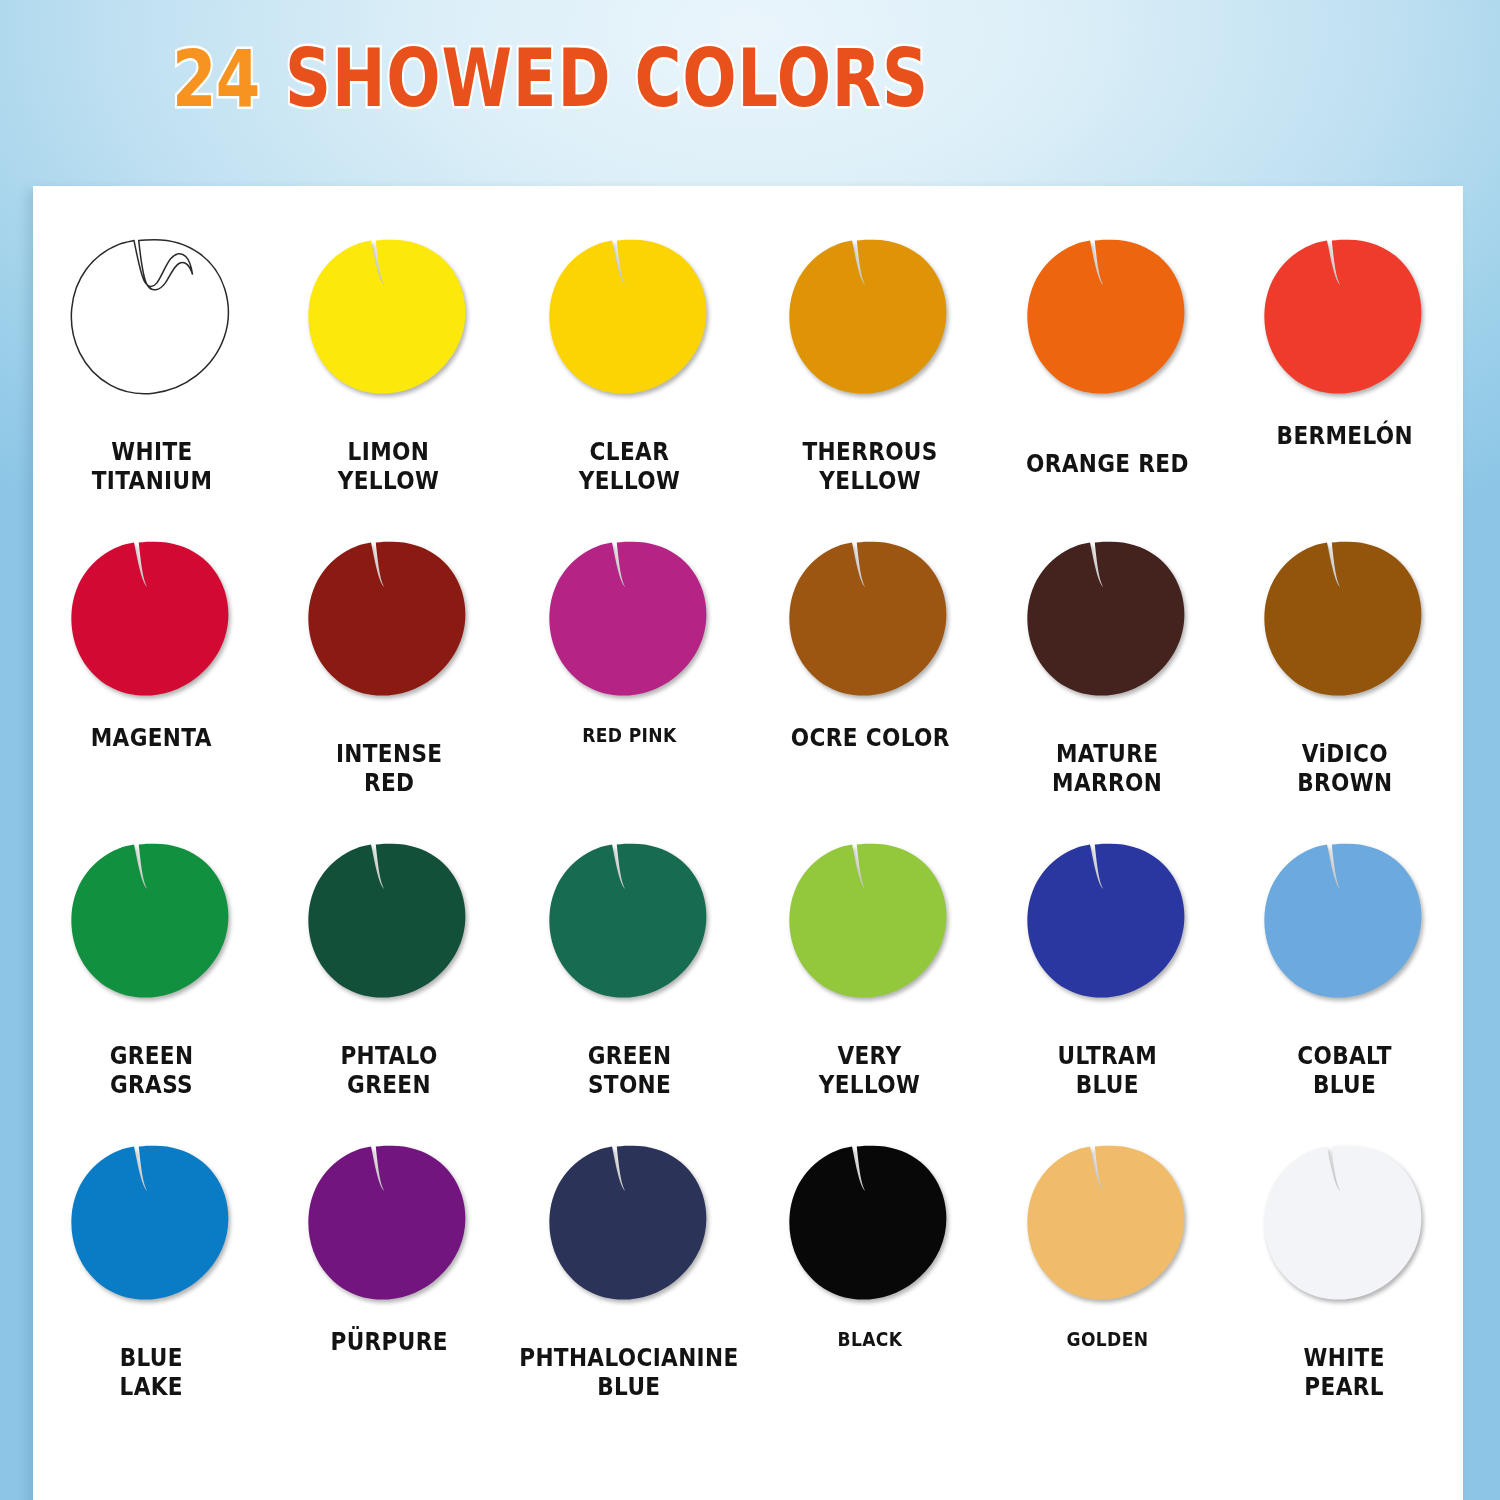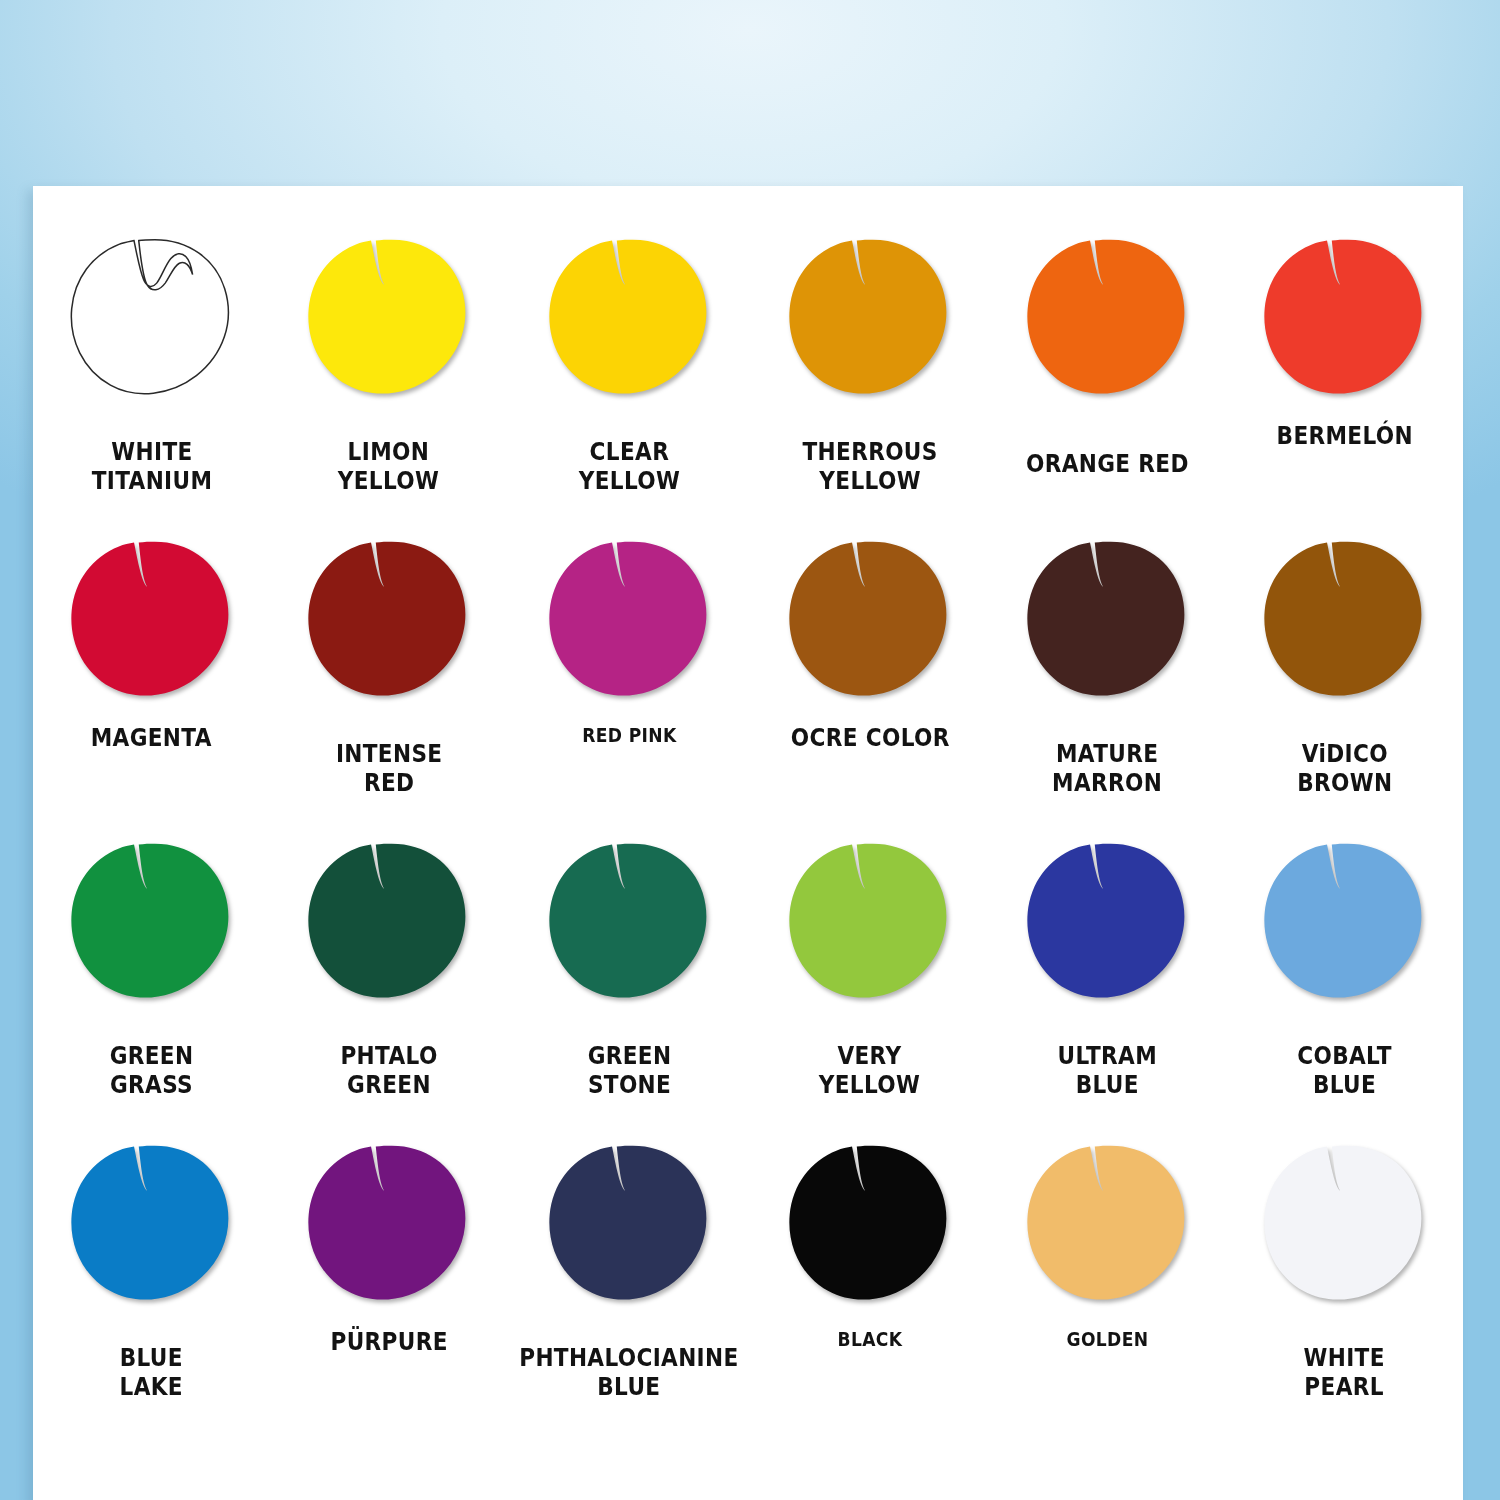--- a/index.html
+++ b/index.html
@@ -121,20 +121,24 @@
   }
   .label-pos-a { margin-top: 34px; }
   .label-pos-b { margin-top: 18px; }
   .label-pos-c { margin-top: 46px; }
 </style>
 </head>
 <body>
 
 <div id="page">
 
+  <div id="title-bar">
+    <span class="title-num">24</span>
+    <span class="title-text">SHOWED COLORS</span>
+  </div>
 
   <div id="card">
     <div id="swatch-grid">
         <div class="cell">
           <div class="blob-wrap">
             <svg viewBox="0 0 185 180">
               <path d="M 96 6 C 131 6 160 26 170 58 C 181 93 168 128 140 150 C 113 171 76 175 49 160 C 20 144 5 112 8 79 C 11 47 30 22 58 11 C 63 9 69 8 74 7 C 77 22 80 38 84 48 C 87 56 93 58 98 52 C 103 46 107 33 113 26 C 118 20 124 19 129 24 C 133 28 135 36 136 43 C 133 33 128 28 122 31 C 116 34 112 45 107 52 C 101 60 93 62 88 54 C 83 46 81 25 79 7 C 85 6 90 6 96 6 Z" fill="#FFFFFF" stroke="#2A2A2A" stroke-width="1.6"></path>
             </svg>
           </div>
           <div class="swatch-label label-pos-a">WHITE

